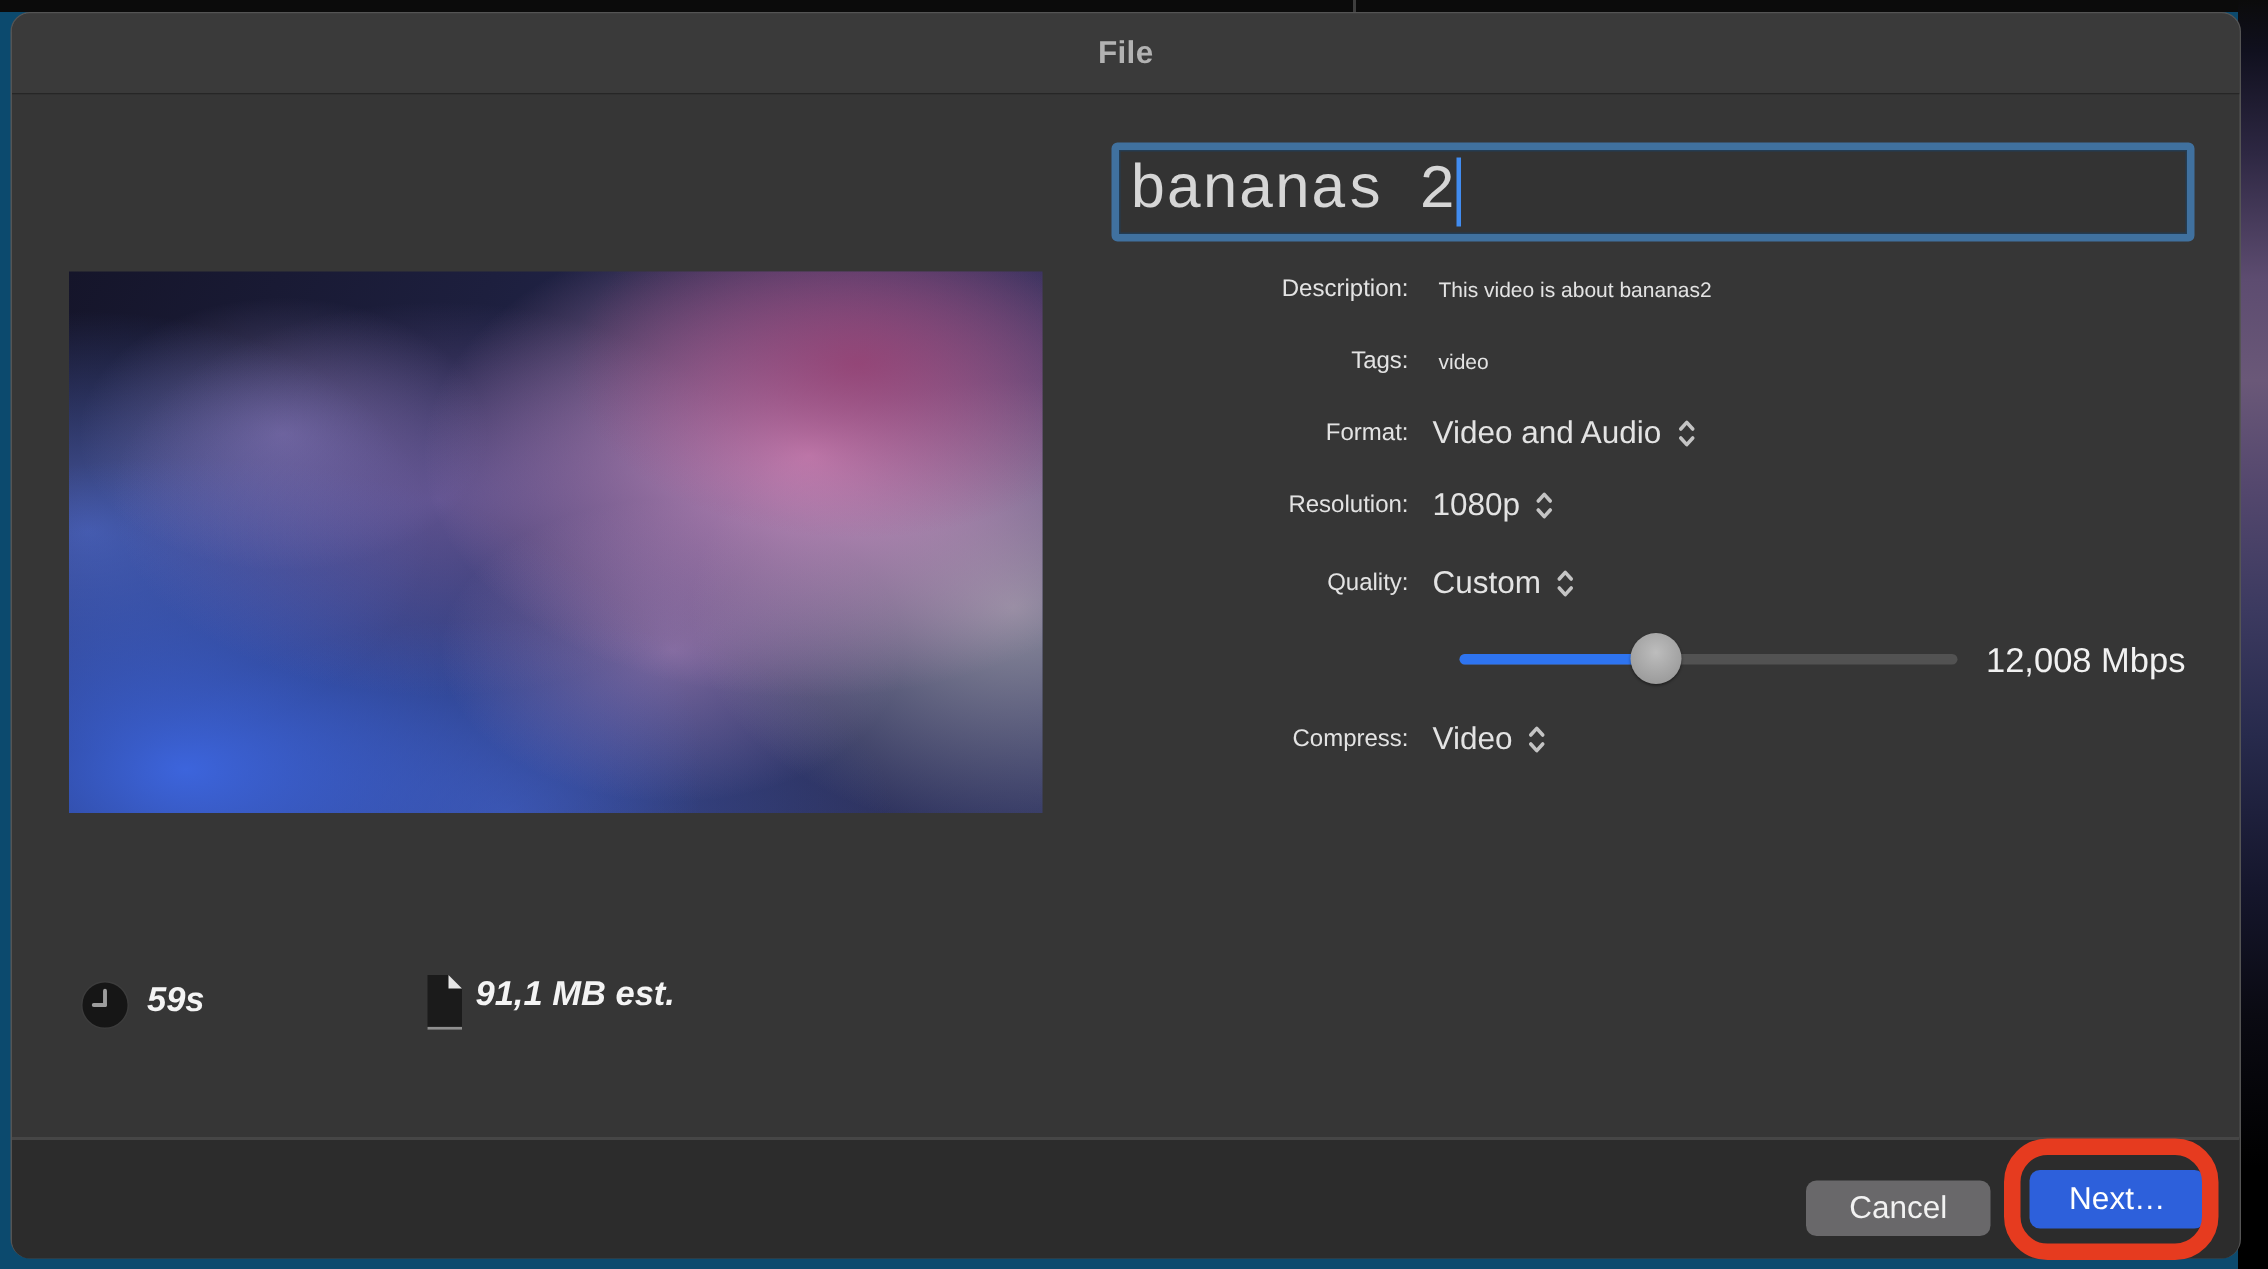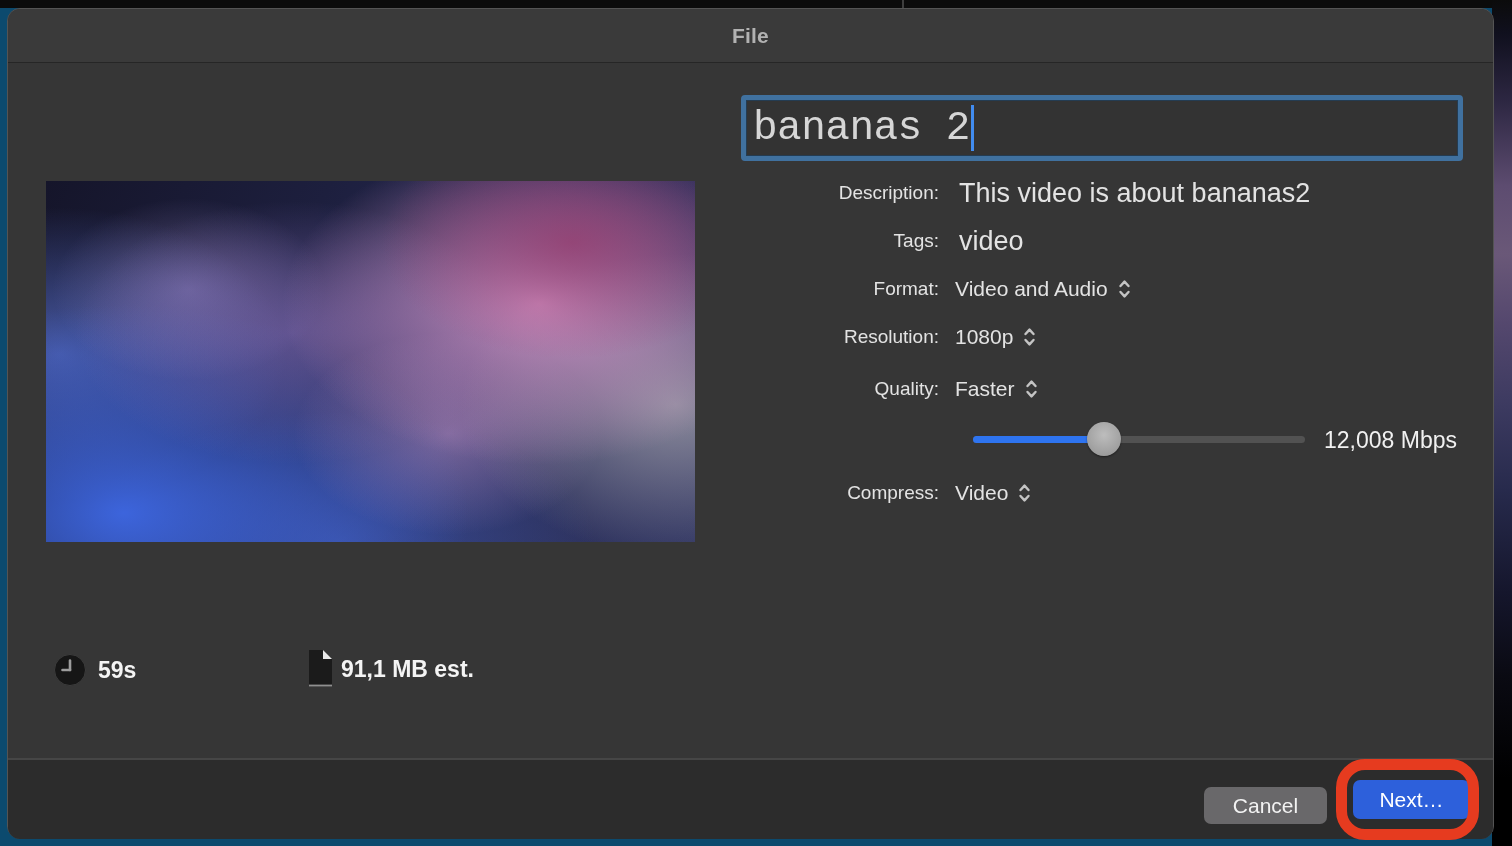--- a/index.html
+++ b/index.html
@@ -52,43 +52,43 @@
       radial-gradient(34% 40% at 62% 70%, rgba(190,150,210,.55), rgba(190,150,210,0) 70%),
       radial-gradient(48% 52% at 38% 42%, rgba(148,122,205,.55), rgba(148,122,205,0) 70%),
       radial-gradient(30% 36% at 22% 30%, rgba(168,150,215,.45), rgba(168,150,215,0) 70%),
       radial-gradient(70% 76% at 12% 92%, rgba(62,104,228,.95), rgba(62,104,228,0) 76%),
       radial-gradient(50% 58% at 2% 48%, rgba(96,122,222,.65), rgba(96,122,222,0) 70%),
       radial-gradient(55% 50% at 45% 100%, rgba(70,100,200,.6), rgba(70,100,200,0) 72%),
       linear-gradient(118deg,#15152a 0%,#1d1f3e 34%,#272b56 62%,#323763 100%);
   }
   
   .row{position:absolute;left:693px;width:600px;height:30px;display:flex;align-items:center;}
-  .lbl{width:238px;text-align:right;font-size:19px;color:#e3e3e3;flex:none;}
-  .val{margin-left:20px;font-size:27px;color:#e3e3e3;white-space:nowrap;}
+  .lbl{width:238px;text-align:right;font-size:16px;color:#e3e3e3;flex:none;}
+  .val{margin-left:20px;font-size:14px;color:#e3e3e3;white-space:nowrap;}
   .popup{margin-left:16px;display:inline-flex;align-items:center;gap:9px;cursor:default;}
   .popup .pv{font-size:21px;color:#e3e3e3;white-space:nowrap;}
   .stepper{flex:none;display:block;}
   
   .slider{position:absolute;left:965px;top:427px;width:332px;height:7px;border-radius:4px;background:#525252;}
   .slider-fill{position:absolute;left:0;top:0;height:7px;border-radius:4px;background:var(--accent-blue,#2e74f0);}
   .slider-thumb{
     position:absolute;top:-14px;width:34px;height:34px;border-radius:50%;
     background:radial-gradient(circle at 50% 38%,#bdbdbd,#9b9b9b 78%);
     box-shadow:0 1px 2px rgba(0,0,0,.45);
   }
   .bitrate{
     position:absolute;left:1316px;top:415px;width:149px;height:32px;
     overflow:hidden;white-space:nowrap;
     font-size:23px;color:#f1f1f1;line-height:32px;
   }
   
-  .info-item{position:absolute;display:flex;align-items:center;}
+  .info-item{position:absolute;display:flex;font-style:italic;}
   .info-text{font-size:23px;font-weight:600;color:#f4f4f4;}
   .clock-wrap{left:45px;top:644px;}
-  .file-wrap{left:299px;top:640px;}
+  .file-wrap{left:275px;top:640px;}
   
   .footer{
     position:absolute;left:0;top:749px;width:1485px;height:81px;
     background:#2c2c2c;border-top:2px solid #464646;
     border-radius:0 0 12px 12px;
   }
   .btn{
     position:absolute;border:none;border-radius:7px;
     font-family:inherit;font-size:21px;color:#f2f2f2;
     display:flex;align-items:center;justify-content:center;cursor:default;
@@ -152,21 +152,21 @@
         <svg class="stepper" width="15" height="24" viewBox="0 0 15 24">
           <path d="M3.5 9 L7.5 4.6 L11.5 9" fill="none" stroke="#c4c4c4" stroke-width="2.4" stroke-linecap="round" stroke-linejoin="round"></path>
           <path d="M3.5 15 L7.5 19.4 L11.5 15" fill="none" stroke="#c4c4c4" stroke-width="2.4" stroke-linecap="round" stroke-linejoin="round"></path>
         </svg>
       </span>
     </div>
 
     <div class="row" style="top:365px">
       <span class="lbl">Quality:</span>
       <span class="popup">
-        <span class="pv">Faster</span>
+        <span class="pv">Custom</span>
         <svg class="stepper" width="15" height="24" viewBox="0 0 15 24">
           <path d="M3.5 9 L7.5 4.6 L11.5 9" fill="none" stroke="#c4c4c4" stroke-width="2.4" stroke-linecap="round" stroke-linejoin="round"></path>
           <path d="M3.5 15 L7.5 19.4 L11.5 15" fill="none" stroke="#c4c4c4" stroke-width="2.4" stroke-linecap="round" stroke-linejoin="round"></path>
         </svg>
       </span>
     </div>
 
     <div class="slider">
       <div class="slider-fill" style="width: 39.5%;"></div>
       <div class="slider-thumb" style="left: calc(39.5% - 17px);"></div>

